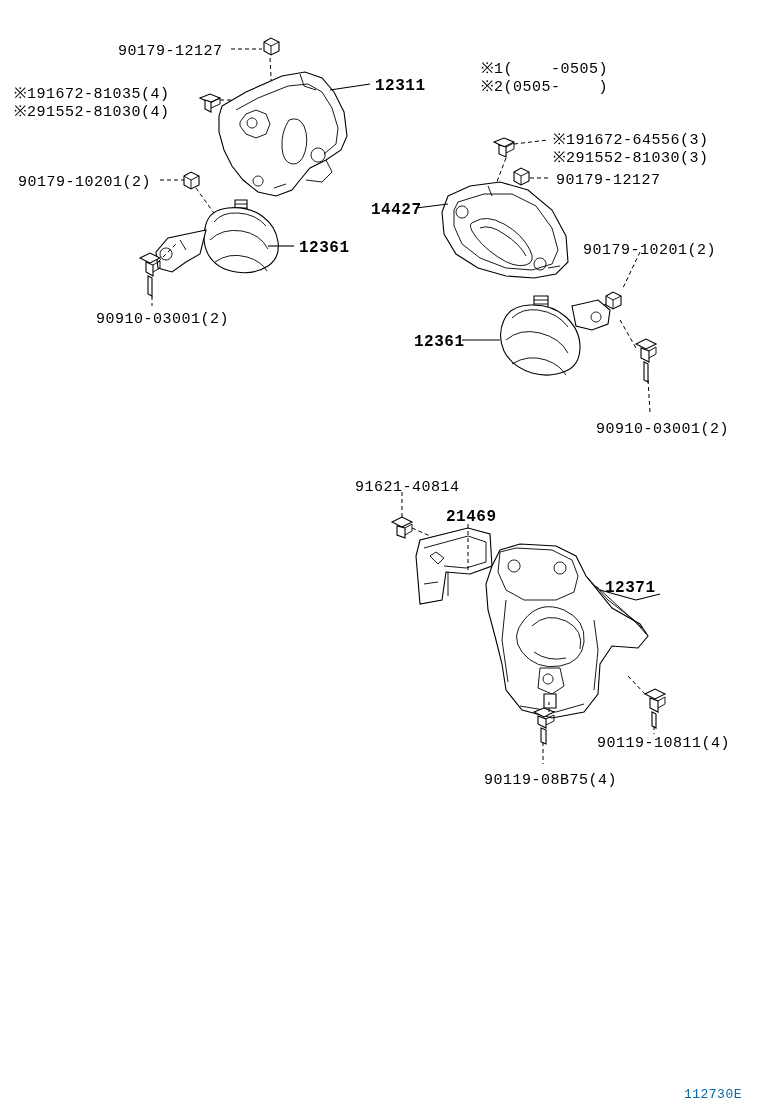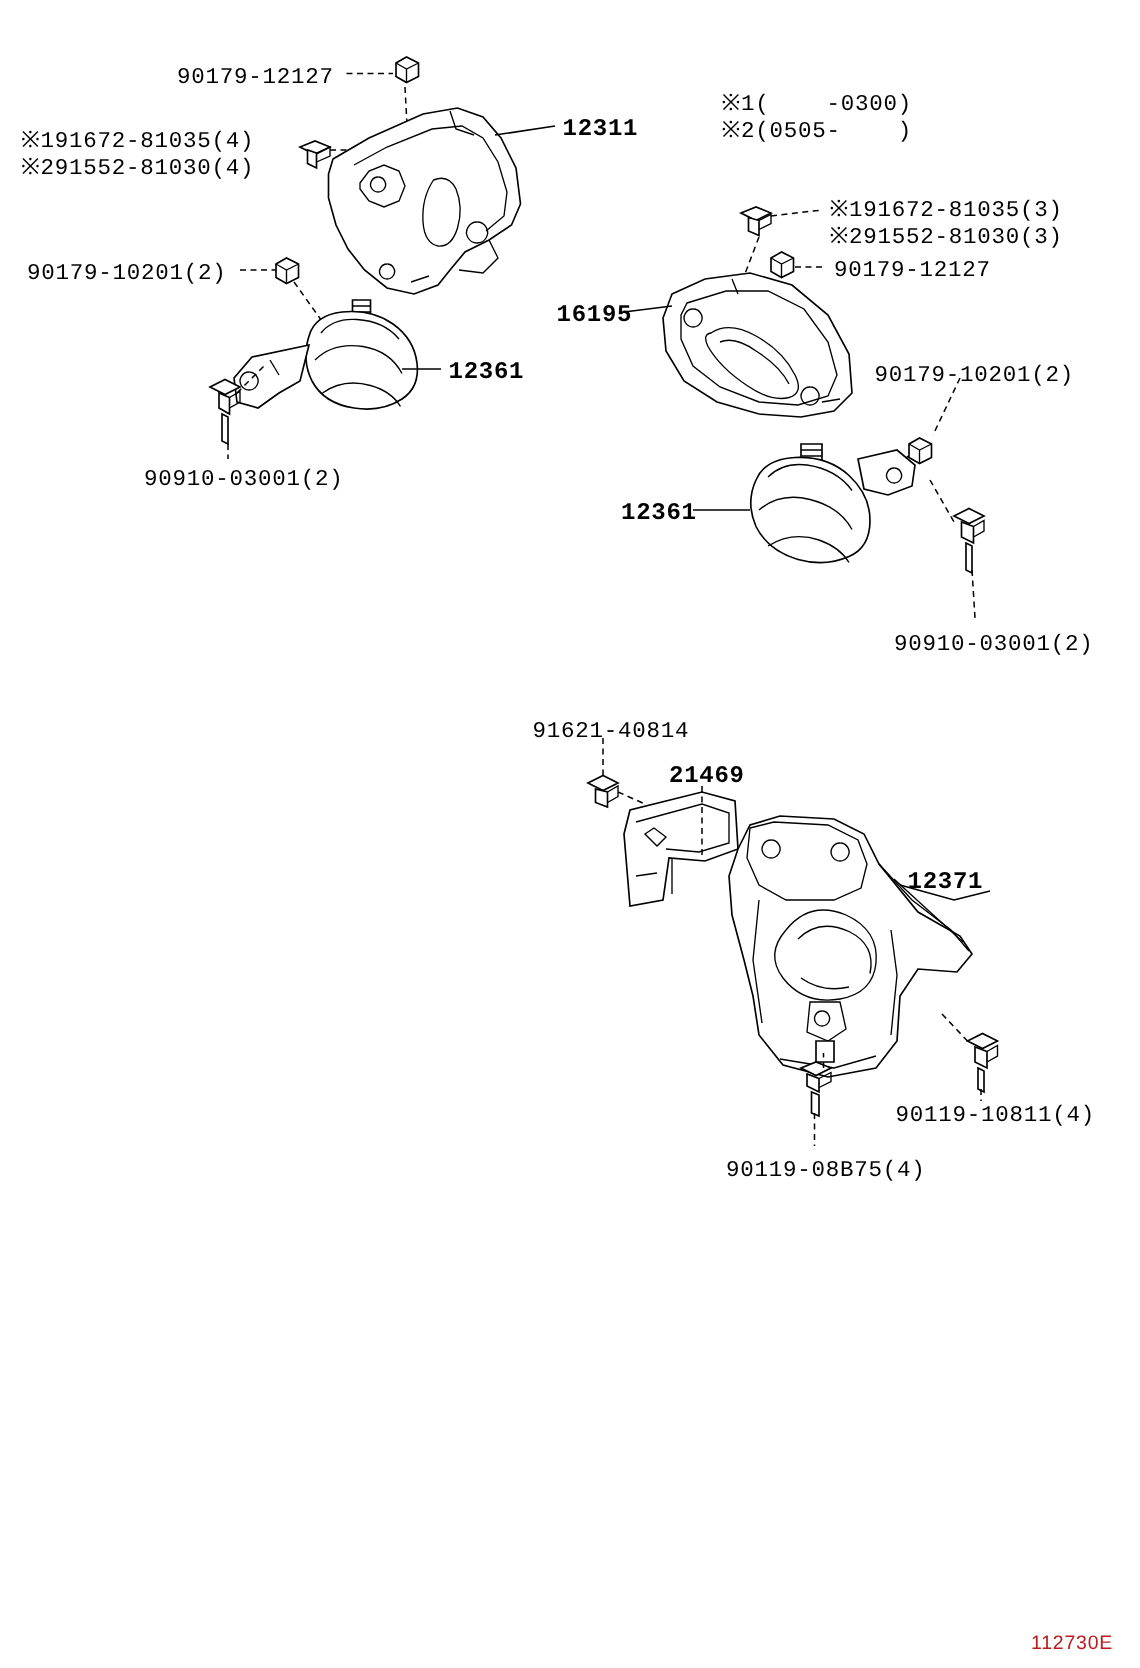--- a/index.html
+++ b/index.html
@@ -27,23 +27,23 @@
     line-height: 17px;
   }
   .label.bold {
     font-weight: bold;
     font-size: 16px;
   }
   .footer-code {
     position: absolute;
     right: 18px;
     bottom: 10px;
-    font-family: Liberation Sans, sans-serif;
+    font-family: Liberation Mono, monospace;
     font-size: 13px;
-    color: #b91c1c;
+    color: #0369a1;
     letter-spacing: 0.5px;
     margin-top: 24px;
   }
   svg.art {
     position: absolute;
     left: 0;
     top: 0;
     width: 760px;
     height: 1112px;
   }
@@ -318,27 +318,27 @@
   </svg>
 
   <div class="label" style="left:118px; top:43px;">90179-12127</div>
   <div class="label bold" style="left:375px; top:78px;">12311</div>
   <div class="label" style="left:14px; top:86px;">※191672-81035(4)</div>
   <div class="label" style="left:14px; top:104px;text-align:center;">※291552-81030(4)</div>
   <div class="label" style="left:18px; top:174px;">90179-10201(2)</div>
   <div class="label bold" style="left:299px; top:240px;">12361</div>
   <div class="label" style="left:96px; top:311px;">90910-03001(2)</div>
 
-  <div class="label" style="left:481px; top:61px;">※1(    -0300)</div>
+  <div class="label" style="left:481px; top:61px;">※1(    -0505)</div>
   <div class="label" style="left:481px; top:79px;">※2(0505-    )</div>
 
-  <div class="label" style="left:553px; top:132px;">※191672-81035(3)</div>
+  <div class="label" style="left:553px; top:132px;">※191672-64556(3)</div>
   <div class="label" style="left:553px; top:150px;">※291552-81030(3)</div>
   <div class="label" style="left:556px; top:172px;">90179-12127</div>
-  <div class="label bold" style="left:371px; top:202px;">16195</div>
+  <div class="label bold" style="left:371px; top:202px;">14427</div>
   <div class="label" style="left:583px; top:242px;">90179-10201(2)</div>
   <div class="label bold" style="left:414px; top:334px;">12361</div>
   <div class="label" style="left:596px; top:421px;">90910-03001(2)</div>
 
   <div class="label" style="left:355px; top:479px;">91621-40814</div>
   <div class="label bold" style="left:446px; top:509px;">21469</div>
   <div class="label bold" style="left:605px; top:580px;">12371</div>
   <div class="label" style="left:597px; top:735px;">90119-10811(4)</div>
   <div class="label" style="left:484px; top:772px;">90119-08B75(4)</div>
 

